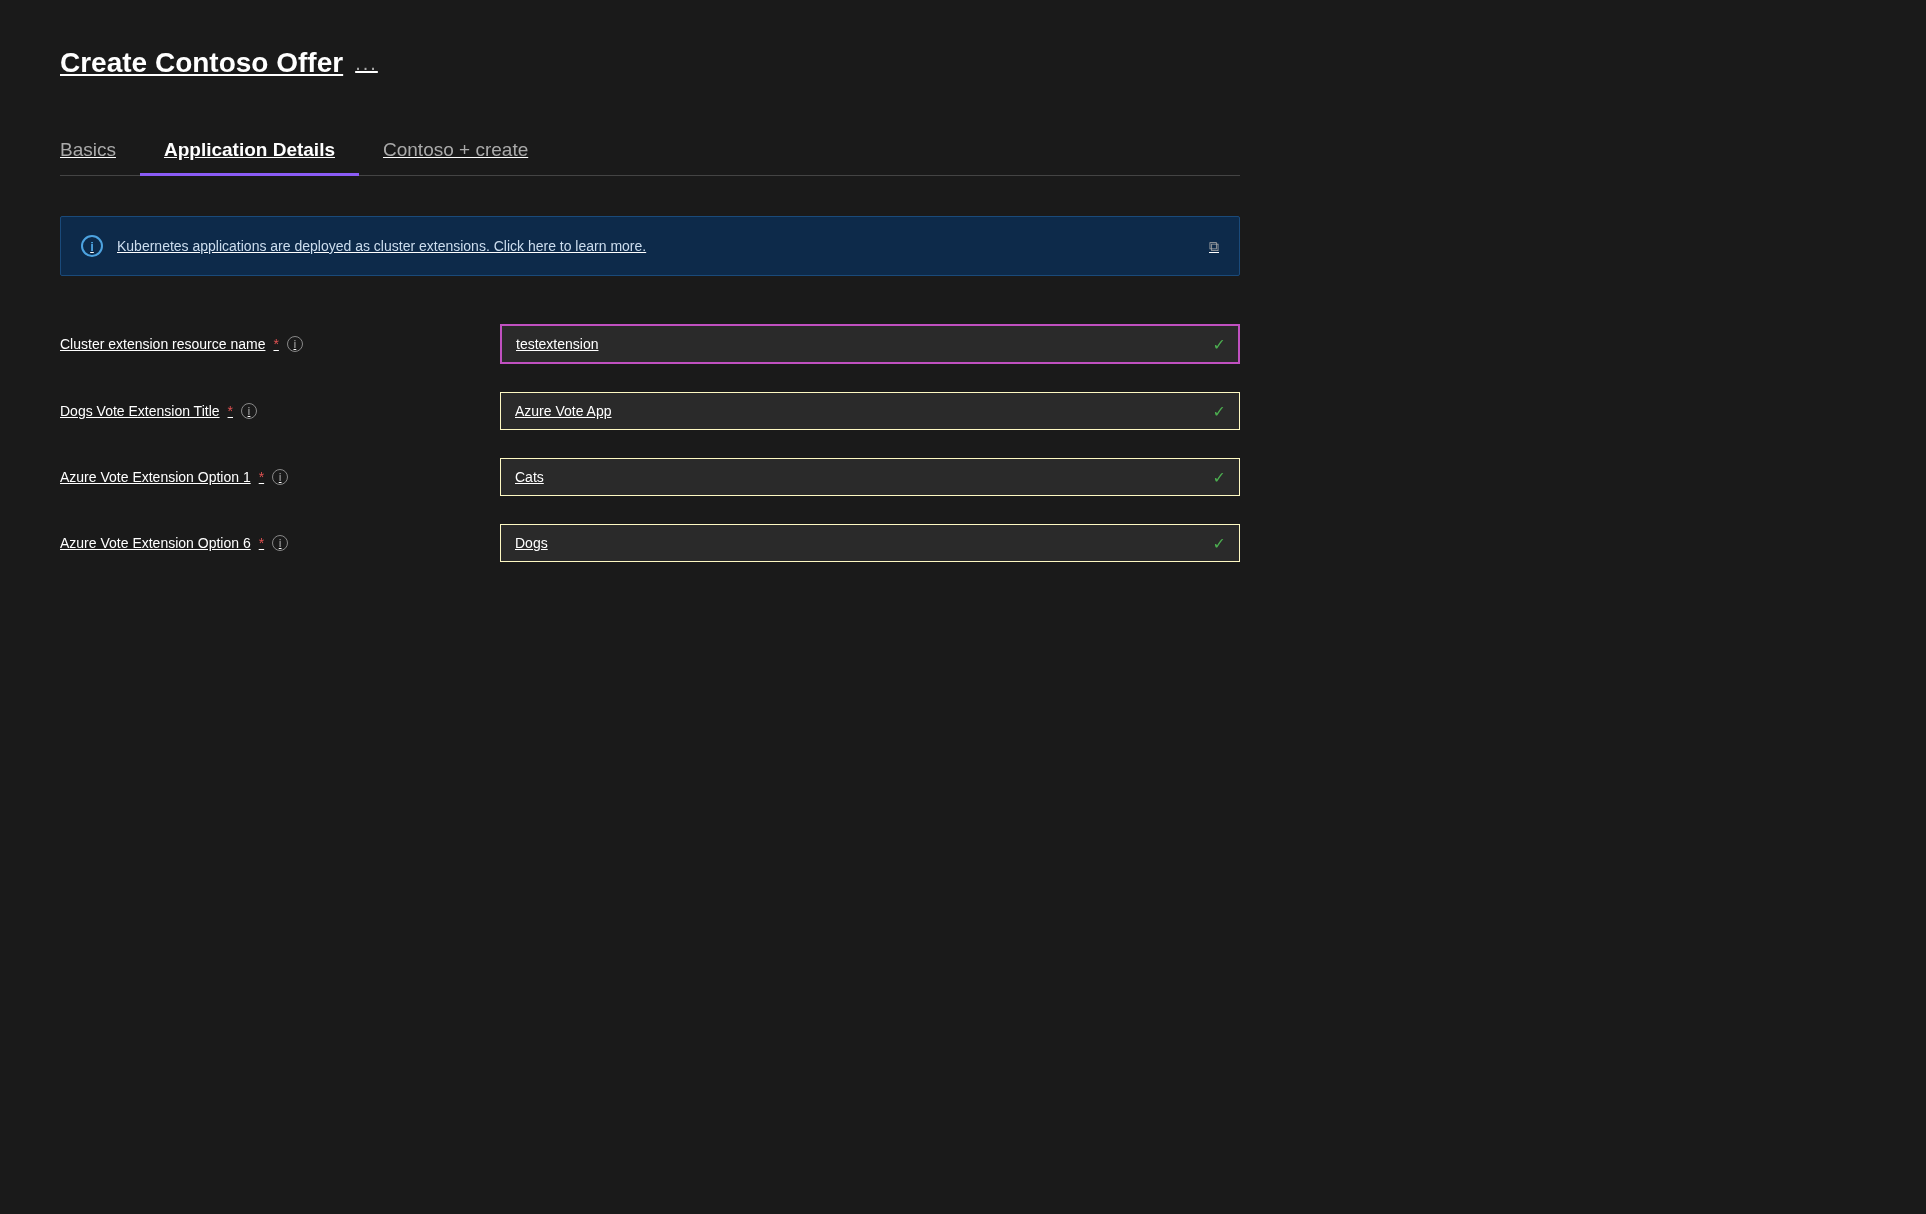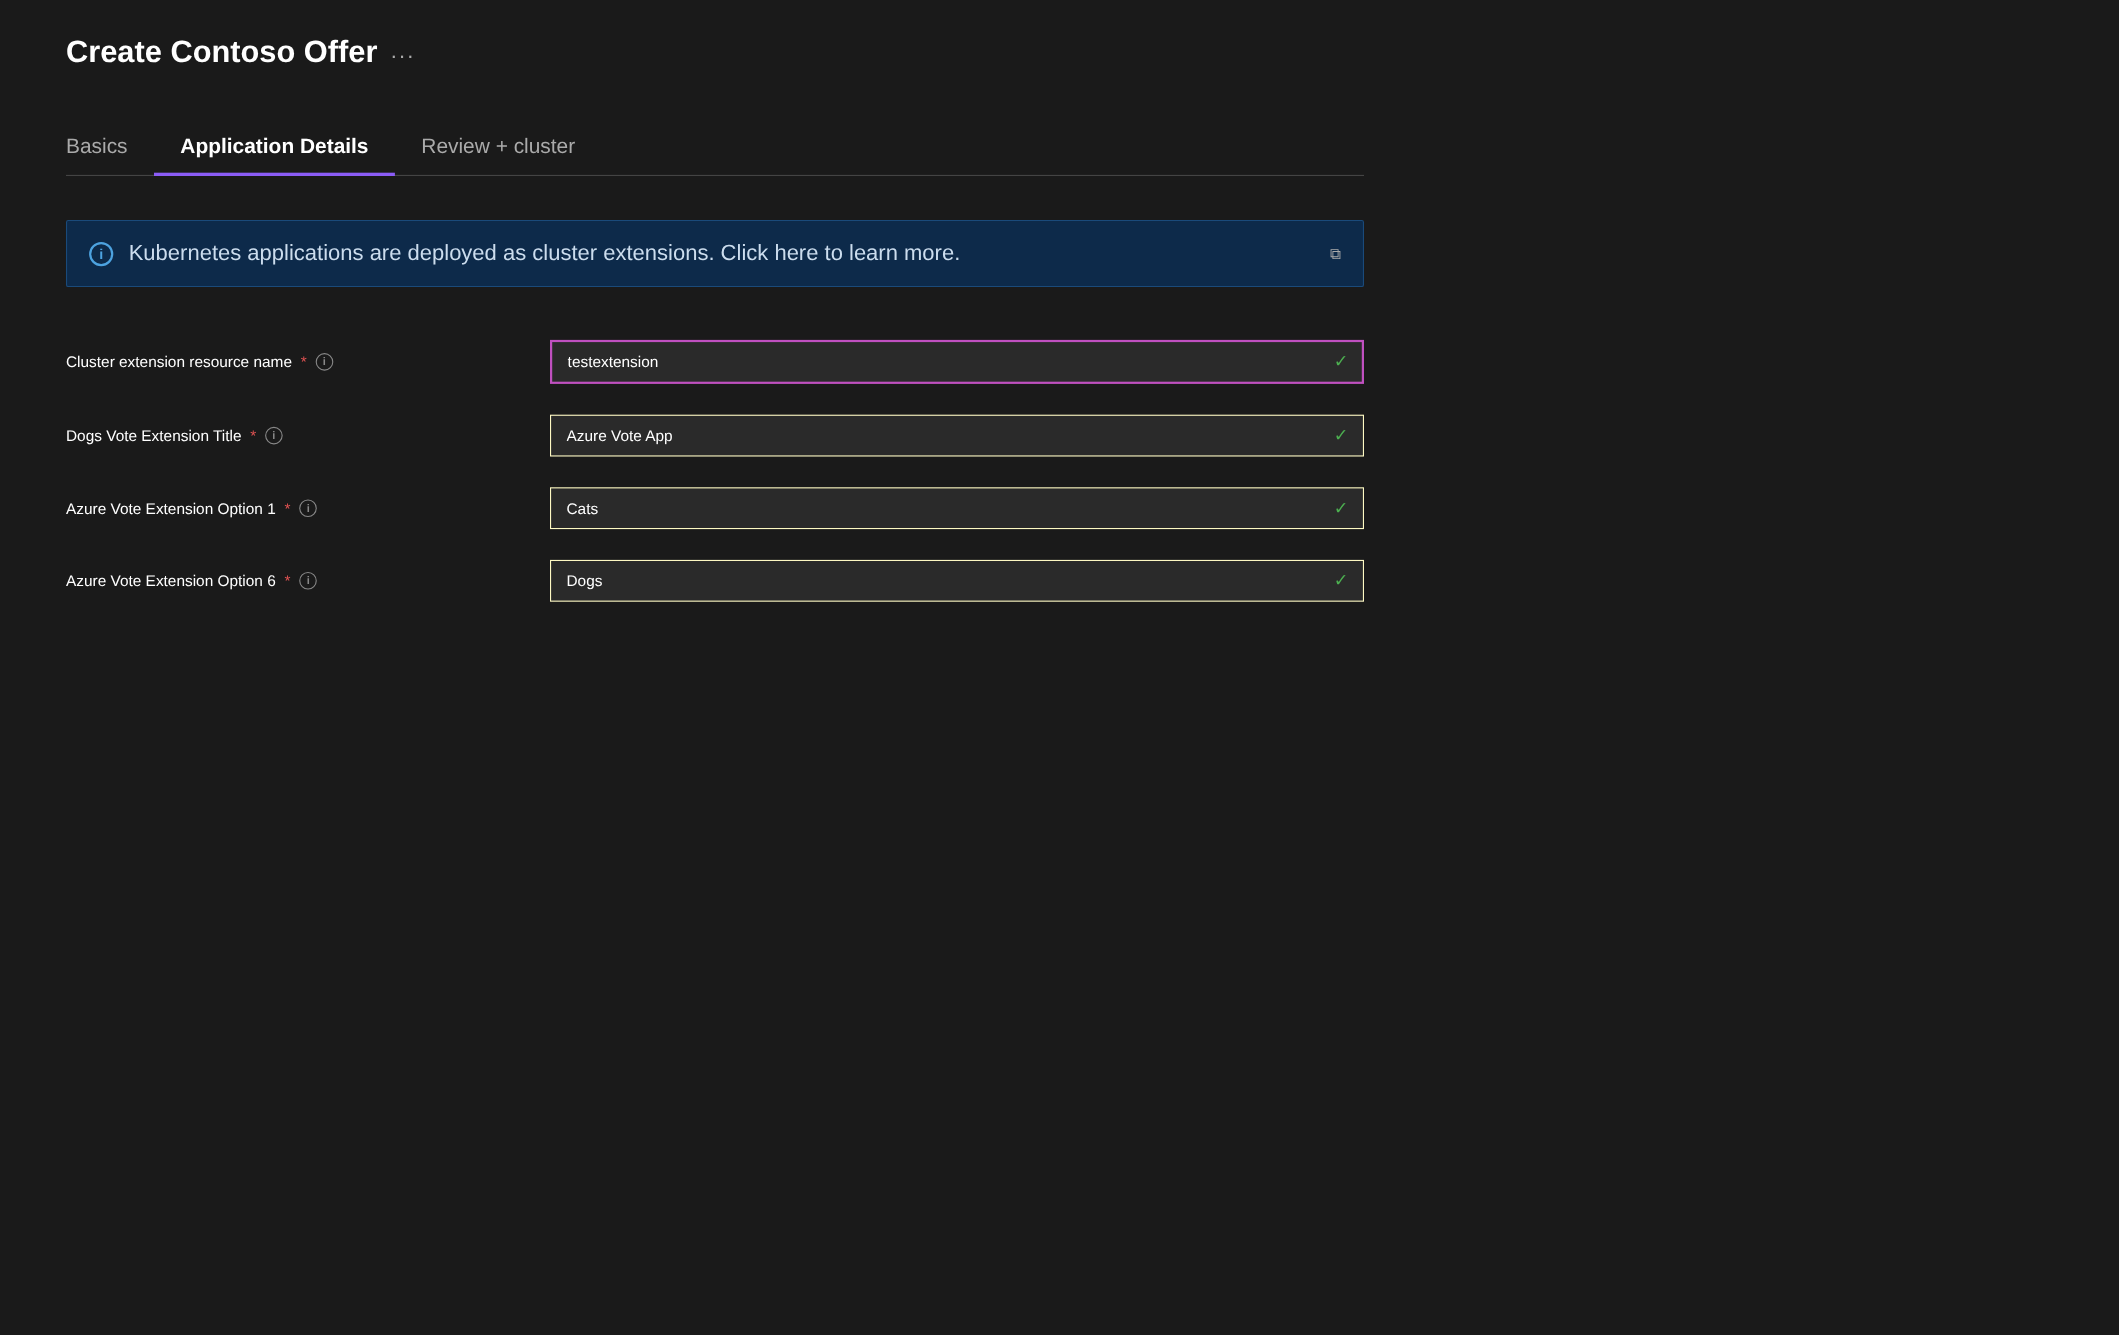--- a/index.html
+++ b/index.html
@@ -11,22 +11,23 @@
     body {
       background-color: #1a1a1a;
       color: #ffffff;
       font-family: 'Segoe UI', Arial, sans-serif;
       font-size: 14px;
       min-height: 1214px;
       width: 1926px;
     }
 
     .page-container {
-      padding: 31px 60px;
+      padding: 47px 60px;
       max-width: 1300px;
+      text-decoration: underline;
     }
 
     .page-title {
       font-size: 28px;
       font-weight: 600;
       color: #ffffff;
       display: flex;
       align-items: center;
       gap: 12px;
       margin-bottom: 48px;
@@ -93,21 +94,21 @@
       align-items: center;
       justify-content: center;
       color: #4da3e0;
       font-weight: 700;
       font-size: 13px;
       flex-shrink: 0;
     }
 
     .info-banner-text {
       color: #ccddee;
-      font-size: 20px;
+      font-size: 14px;
     }
 
     .expand-icon {
       color: #aaaaaa;
       font-size: 14px;
       cursor: pointer;
       flex-shrink: 0;
     }
 
     .form-section {
@@ -199,21 +200,21 @@
   </div>
 
   <div class="tabs-container">
     <div class="tab">
       <span>Basics</span>
     </div>
     <div class="tab active">
       <span>Application Details</span>
     </div>
     <div class="tab">
-      <span>Review + cluster</span>
+      <span>Contoso + create</span>
     </div>
   </div>
 
   <div class="info-banner">
     <div class="info-banner-left">
       <div class="info-icon">
         <span>i</span>
       </div>
       <span class="info-banner-text">Kubernetes applications are deployed as cluster extensions. Click here to learn more.</span>
     </div>

